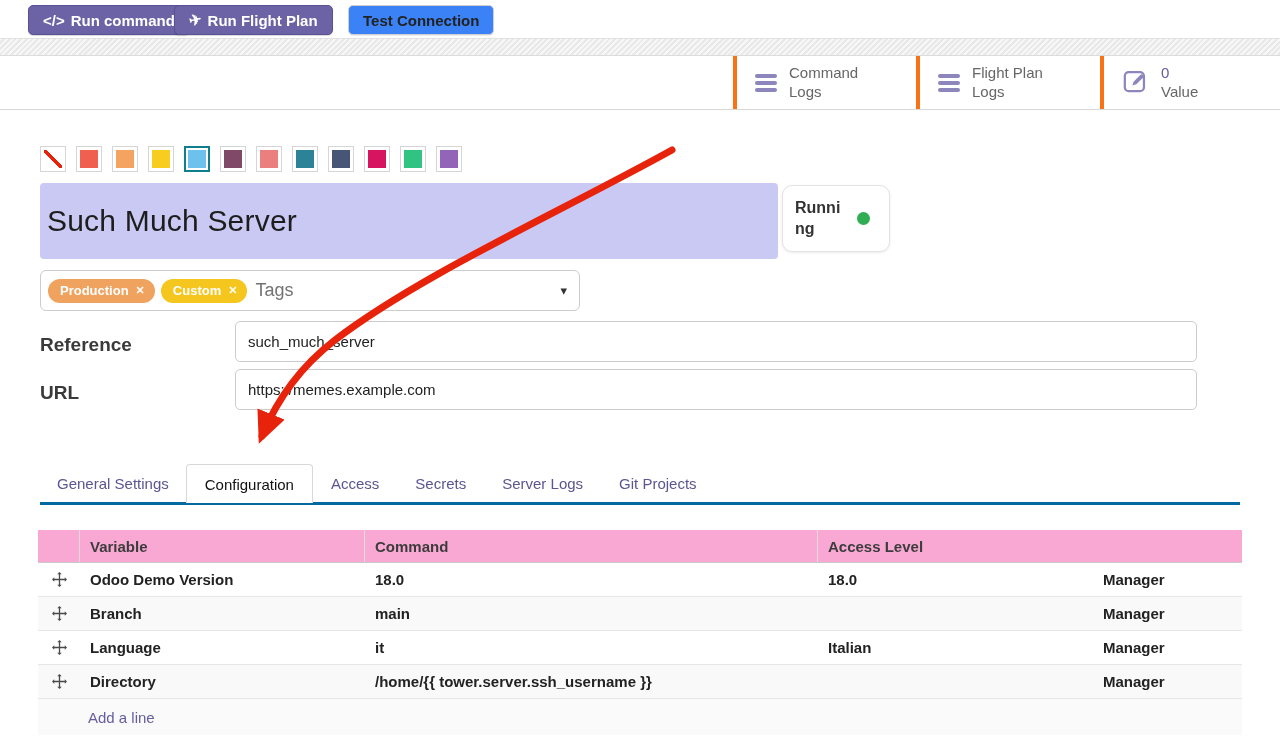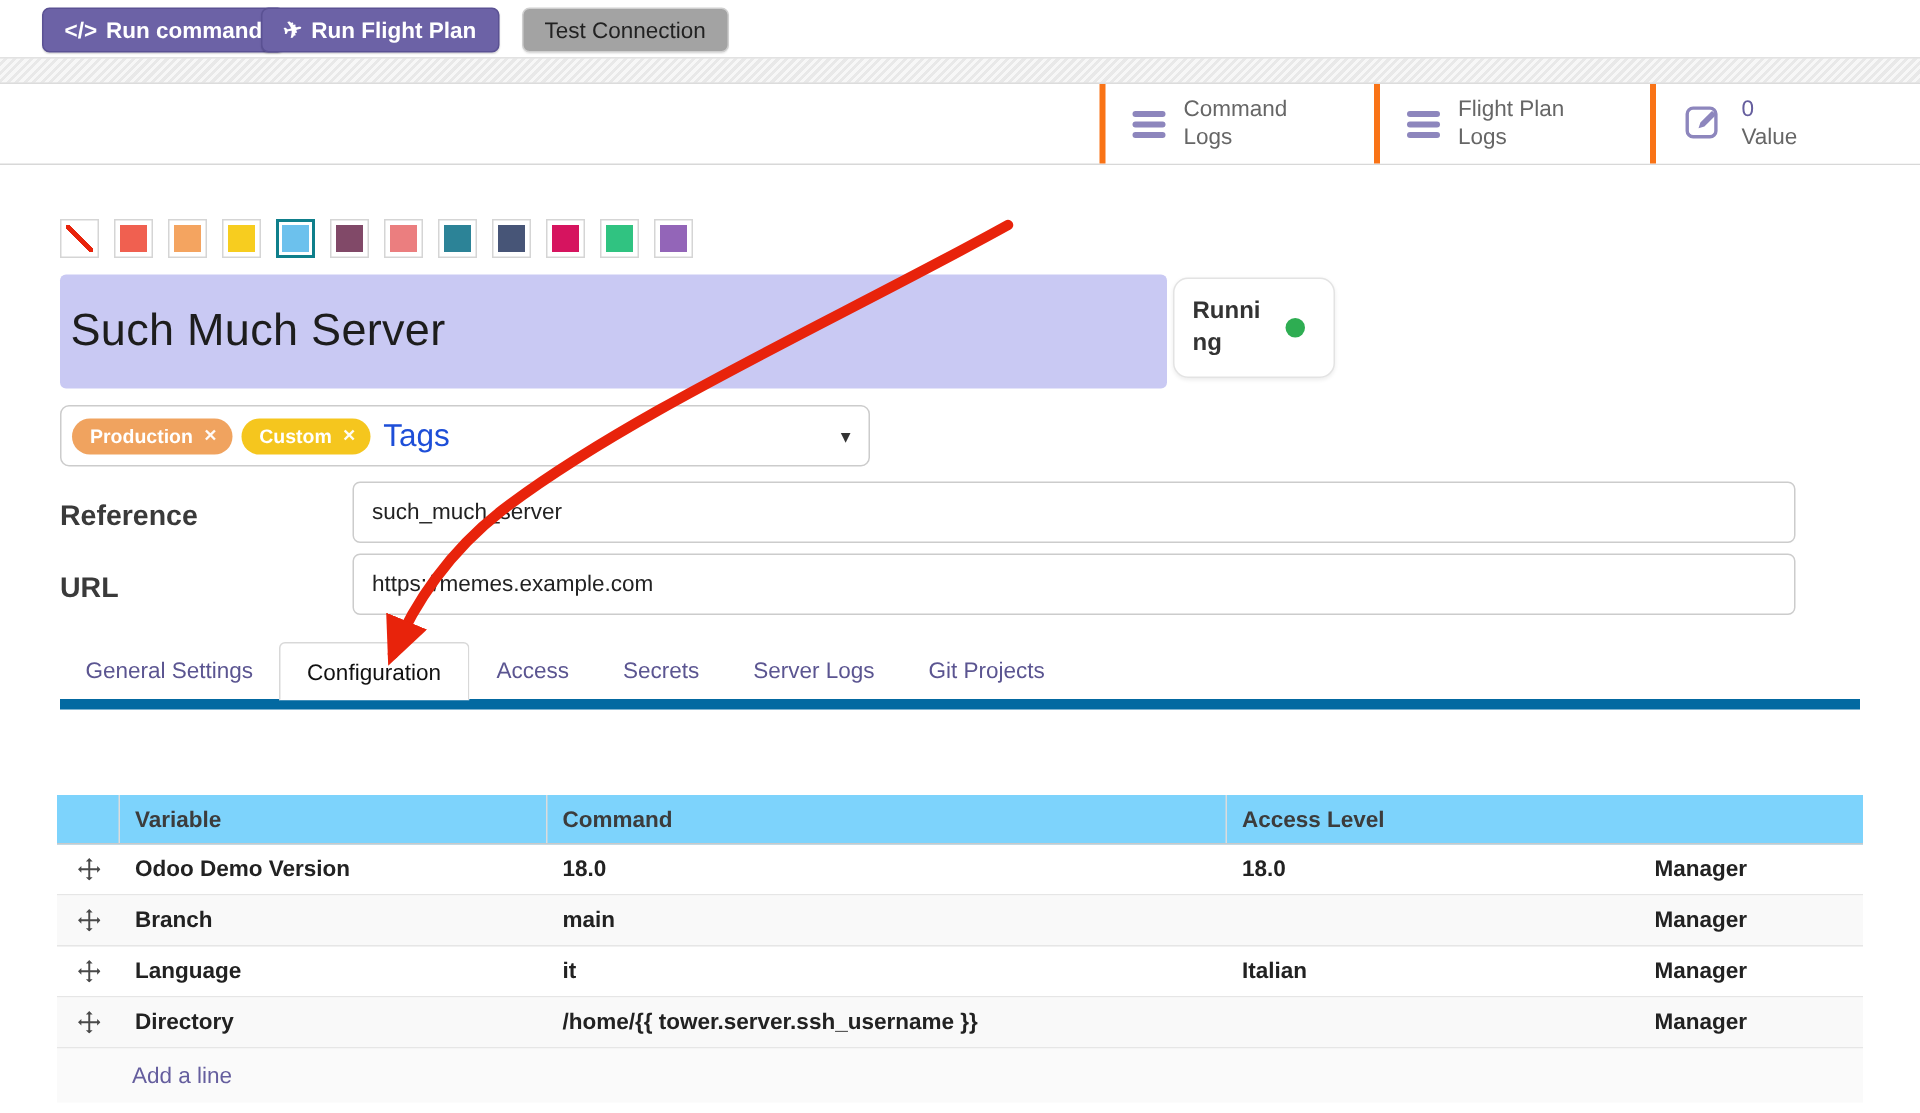--- a/index.html
+++ b/index.html
@@ -7,21 +7,21 @@
   body { font-family:"Liberation Sans", sans-serif; color:#333; }
   .page { position:relative; width:1280px; height:742px; background:#fff; overflow:hidden; }
 
   
   .toolbar { position:absolute; left:0; top:0; width:100%; height:38px; background:#fff; }
   .btn { position:absolute; top:5px; height:30px; border-radius:5px; font-size:15px;
          display:flex; align-items:center; justify-content:center; gap:6px; cursor:pointer;
          padding:0 14px; }
   .btn-primary { background:#6c62a6; border:1px solid #5a5193; color:#fff; font-weight:bold;
                  box-shadow:0 1px 1px rgba(0,0,0,.15); }
-  .btn-secondary { background:#a3a3a3; border:1px solid #cfcfcf; color:#222; font-weight:normal;
+  .btn-secondary { background:#3b82f6; border:1px solid #cfcfcf; color:#222; font-weight:bold;
                    box-shadow:0 1px 1px rgba(0,0,0,.08); }
   #btn-run-command { left:28px; }
   #btn-run-flight-plan { left:174px; }
   #btn-test-connection { left:348px; }
   .btn .icon-glyph { font-weight:bold; }
   .plane { display:inline-block; transform:rotate(-12deg); }
 
   
   .strip { position:absolute; left:0; top:38px; width:100%; height:18px;
            background:#ededed;
@@ -61,43 +61,43 @@
                  display:flex; align-items:center; padding:0 12px; gap:8px; cursor:pointer; }
   .status-card .status-label { font-size:16px; font-weight:bold; color:#333; width:54px; word-break:break-all; line-height:1.3; }
   .status-dot { width:13px; height:13px; border-radius:50%; background:#2ead52; flex:none; }
 
   
   .tags-field { position:absolute; left:40px; top:160px; width:540px; height:41px; background:#fff;
                 border:1px solid #ccc; border-radius:6px; display:flex; align-items:center; padding:0 12px 0 7px; }
   .tag-pill { display:flex; align-items:center; gap:7px; height:24px; border-radius:12px; padding:0 10px 0 12px;
               color:#fff; font-size:13px; font-weight:bold; margin-right:6px; cursor:default; }
   .tag-close { font-size:11px; font-weight:bold; color:rgba(255,255,255,.95); cursor:pointer; }
-  .tags-placeholder { color:#1d4ed8; font-size:21px; margin-left:2px; }
+  .tags-placeholder { color:#737373; font-size:18px; margin-left:2px; }
   .tags-caret { margin-left:auto; font-size:13px; color:#333; cursor:pointer; }
 
   
   .field-label { position:absolute; left:40px; font-size:19px; font-weight:bold; color:#3a3a3a; }
   .field-input { position:absolute; left:235px; width:962px; height:41px; border:1px solid #ccc;
                  border-radius:5px; font-family:"Liberation Sans",sans-serif; font-size:15px; color:#222;
                  padding:0 12px; background:#fff; }
   #label-reference { top:224px; } #input-reference { top:211px; }
   #label-url { top:272px; } #input-url { top:259px; }
 
   
-  .tabs { position:absolute; left:40px; top:324px; width:1200px; height:39px; display:flex;
-          align-items:flex-end; border-bottom:7px solid #0369a1; }
+  .tabs { position:absolute; left:40px; top:356px; width:1200px; height:39px; display:flex;
+          align-items:flex-end; border-bottom:3px solid #0369a1; }
   .tab { font-size:15px; color:#5b5591; padding:0 18px; height:38px; line-height:40px; cursor:pointer; white-space:nowrap; }
   .tab.first { padding:0 17px; }
   .tab.active { color:#111; background:#fff; border:1px solid #d8d8d8; border-bottom:1px solid #fff;
                 border-radius:4px 4px 0 0; margin-bottom:-1px; height:39px; }
 
   
   .var-table { position:absolute; left:38px; top:420px; width:1204px; font-size:15px; }
   .t-row { display:grid; grid-template-columns:42px 285px 453px 275px 149px; align-items:center; }
-  .t-head { background:#7dd3fc; height:33px; font-weight:bold; color:#3c3c3c; border-bottom:1px solid #c9c9c9; }
+  .t-head { background:#f9a8d4; height:33px; font-weight:bold; color:#3c3c3c; border-bottom:1px solid #c9c9c9; }
   .t-head > div { padding-left:10px; height:100%; display:flex; align-items:center; border-right:1px solid #dcdcdc; }
   .t-head > div:last-child { border-right:none; }
   .t-body-row { height:34px; border-bottom:1px solid #e6e6e6; cursor:pointer;font-weight:bold; }
   .t-body-row:nth-child(odd) { background:#f9f9f9; }
   .t-body-row > div { padding-left:10px; color:#222; }
   .handle-cell { display:flex; justify-content:center; padding-left:0 !important; cursor:grab; }
   .add-line-row { height:36px; background:#fafafa; display:flex; align-items:center; }
   .add-line { color:#655e9e; padding-left:50px; cursor:pointer; }
 
   

